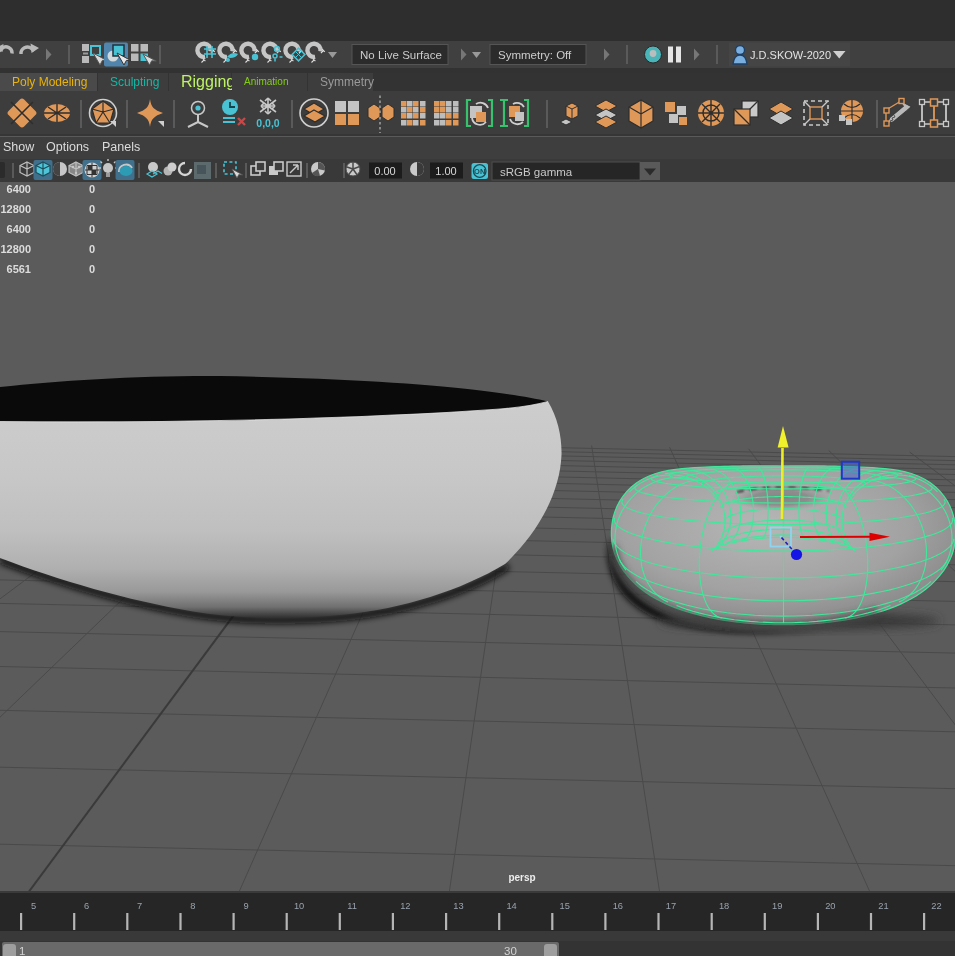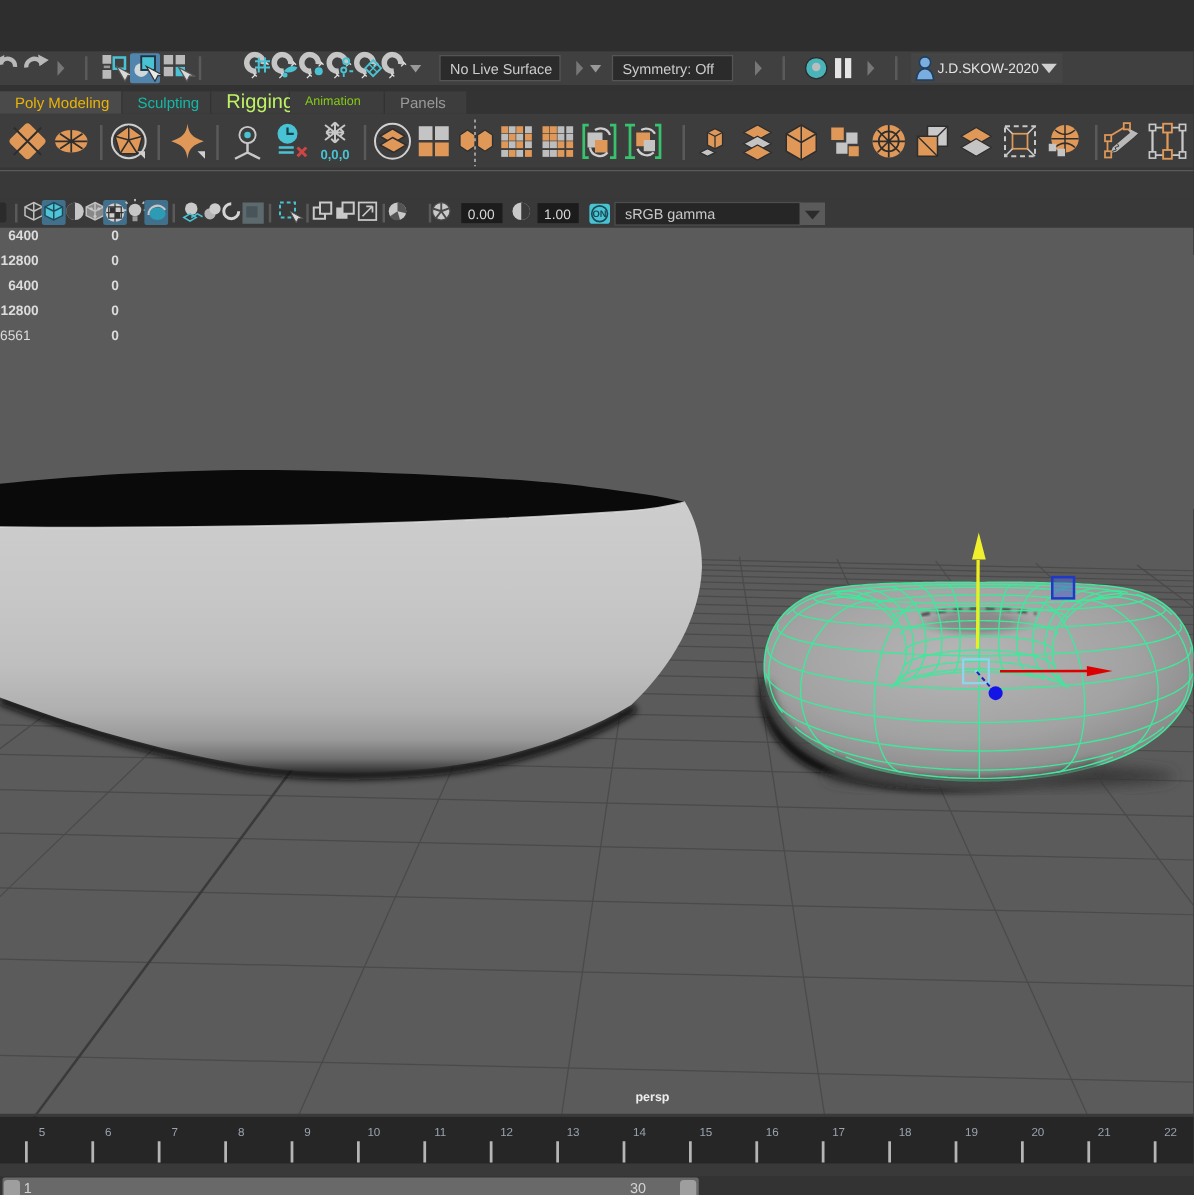--- a/index.html
+++ b/index.html
@@ -86,21 +86,21 @@
       </g>
       <text x="750" y="17.5" font-size="11" fill="#e3e3e3">J.D.SKOW-2020</text>
       <path d="M833 10 h12.5 l-6.25 7.5z" fill="#d0d0d0"></path>
     </svg>
     <div style="position:absolute;left:0;top:27px;width:955px;height:5px;background:#323232"></div>
     <div style="position:absolute;left:0;top:32px;width:955px;height:18px;background:#333333"></div>
     <div style="position:absolute;left:0px;top:32px;width:97px;height:18px;background:#4a4a4a;color:#eab308;font-size:12px;line-height:18px;padding-left:12px">Poly Modeling</div>
     <div style="position:absolute;left:98px;top:32px;width:70px;height:18px;background:#3d3d3d;color:#14b8a6;font-size:12px;line-height:18px;padding-left:12px">Sculpting</div>
     <div style="position:absolute;left:169px;top:32px;width:62px;height:18px;background:#3d3d3d;color:#bef264;font-size:16px;line-height:18px;padding-left:12px">Rigging</div>
     <div style="position:absolute;left:232px;top:32px;width:75px;height:18px;background:#3d3d3d;color:#84cc16;font-size:10px;line-height:18px;padding-left:12px">Animation</div>
-    <div style="position:absolute;left:308px;top:32px;width:65px;height:18px;background:#3d3d3d;color:#9a9a9a;font-size:12px;line-height:18px;padding-left:12px">Panels</div>
+    <div style="position:absolute;left:308px;top:32px;width:65px;height:18px;background:#3d3d3d;color:#9a9a9a;font-size:12px;line-height:18px;padding-left:12px">Symmetry</div>
     <svg width="955" height="46" style="position:absolute;left:0;top:50px">
       <rect width="955" height="46" fill="#3d3d3d"></rect>
       <rect y="43" width="955" height="3" fill="#363636"></rect>
       <g transform="translate(7,7)">
         <rect x="4" y="4" width="22" height="22" rx="3" fill="#e09858" transform="rotate(45 15 15)"></rect>
         <path d="M15 -0.5 V30.5 M-0.5 15 H30.5" stroke="#2e2e2e" stroke-width="1.6" transform="rotate(45 15 15)"></path>
       </g>
       <g transform="translate(42,7)">
         <ellipse cx="15" cy="15" rx="13" ry="9" fill="#e09858"></ellipse>
         <path d="M2 15 H28 M15 6 V24 M6 9 L24 21 M24 9 L6 21" stroke="#2e2e2e" stroke-width="1.4"></path>
@@ -266,20 +266,25 @@
         <path d="M5 4 h8 M17 4 h8 M5 26 h8 M17 26 h8" stroke="#c8c8c8" stroke-width="1.4"></path>
         <rect x="0.5" y="1.5" width="5" height="5" fill="#3d3d3d" stroke="#c8c8c8" stroke-width="1.3"></rect>
         <rect x="24.5" y="1.5" width="5" height="5" fill="#3d3d3d" stroke="#c8c8c8" stroke-width="1.3"></rect>
         <rect x="0.5" y="23.5" width="5" height="5" fill="#3d3d3d" stroke="#c8c8c8" stroke-width="1.3"></rect>
         <rect x="24.5" y="23.5" width="5" height="5" fill="#3d3d3d" stroke="#c8c8c8" stroke-width="1.3"></rect>
         <rect x="11.5" y="1" width="7" height="7" fill="#3d3d3d" stroke="#e09858" stroke-width="1.5"></rect>
         <rect x="11.5" y="22" width="7" height="7" fill="#3d3d3d" stroke="#e09858" stroke-width="1.5"></rect>
       </g>
     </svg>
     <div style="position:absolute;left:0;top:95px;width:955px;height:1px;background:#5a5a5a"></div>
+    <div style="position:absolute;left:0;top:96px;width:955px;height:22px;background:#3e3e3e">
+      <span style="position:absolute;left:3px;top:3px;font-size:12.5px;color:#dcdcdc">Show</span>
+      <span style="position:absolute;left:46px;top:3px;font-size:12.5px;color:#dcdcdc">Options</span>
+      <span style="position:absolute;left:102px;top:3px;font-size:12.5px;color:#dcdcdc">Panels</span>
+    </div>
     <svg width="955" height="23" style="position:absolute;left:0;top:118px">
       <rect width="955" height="23" fill="#393939"></rect>
       <rect x="-5" y="3" width="10" height="16" rx="2" fill="#2b2b2b"></rect>
       <line x1="13" y1="4" x2="13" y2="19" stroke="#5a5a5a" stroke-width="2"></line>
       <g transform="translate(19,2)">
         <path d="M8 1 L15 4.5 V11.5 L8 15 L1 11.5 V4.5Z" fill="none" stroke="#c0c0c0" stroke-width="1.2"></path>
         <path d="M8 1 V8 M8 8 L15 4.5 M8 8 L1 4.5 M8 8 V15" stroke="#c0c0c0" stroke-width="1.2" fill="none"></path>
       </g>
       <rect x="33.5" y="1" width="19" height="20" rx="2" fill="#41708c"></rect>
       <g transform="translate(35,2)">
@@ -522,21 +527,21 @@
       <text x="522" y="699" font-size="10" font-weight="bold" fill="#ededed" text-anchor="middle" transform="translate(0,0)">persp</text>
     </svg>
     <div style="position:absolute;left:0;top:142px;width:31px;text-align:right;font-size:11px;font-weight:bold;color:#dcdcdc">6400</div>
     <div style="position:absolute;left:89px;top:142px;font-size:11px;font-weight:bold;color:#dcdcdc">0</div>
     <div style="position:absolute;left:0;top:162px;width:31px;text-align:right;font-size:11px;font-weight:bold;color:#dcdcdc">12800</div>
     <div style="position:absolute;left:89px;top:162px;font-size:11px;font-weight:bold;color:#dcdcdc">0</div>
     <div style="position:absolute;left:0;top:182px;width:31px;text-align:right;font-size:11px;font-weight:bold;color:#dcdcdc">6400</div>
     <div style="position:absolute;left:89px;top:182px;font-size:11px;font-weight:bold;color:#dcdcdc">0</div>
     <div style="position:absolute;left:0;top:202px;width:31px;text-align:right;font-size:11px;font-weight:bold;color:#dcdcdc">12800</div>
     <div style="position:absolute;left:89px;top:202px;font-size:11px;font-weight:bold;color:#dcdcdc">0</div>
-    <div style="position:absolute;left:0;top:222px;width:31px;text-align:left;font-size:11px;font-weight:normal;color:#dcdcdc">6561</div>
+    <div style="position:absolute;left:0;top:222px;width:31px;text-align:right;font-size:11px;font-weight:bold;color:#dcdcdc">6561</div>
     <div style="position:absolute;left:89px;top:222px;font-size:11px;font-weight:bold;color:#dcdcdc">0</div>
     <div style="position:absolute;left:0;top:850px;width:955px;height:2px;background:#3a3a3a"></div>
     <svg width="955" height="38" style="position:absolute;left:0;top:852px">
       <rect width="955" height="38" fill="#262626"></rect>
       <rect x="20.0" y="20" width="2.2" height="17" fill="#b5b5b5"></rect>
       <text x="33.5" y="15.5" font-size="9.3" fill="#9aa3ae" text-anchor="middle">5</text>
       <rect x="73.1" y="20" width="2.2" height="17" fill="#b5b5b5"></rect>
       <text x="86.6" y="15.5" font-size="9.3" fill="#9aa3ae" text-anchor="middle">6</text>
       <rect x="126.2" y="20" width="2.2" height="17" fill="#b5b5b5"></rect>
       <text x="139.7" y="15.5" font-size="9.3" fill="#9aa3ae" text-anchor="middle">7</text>

